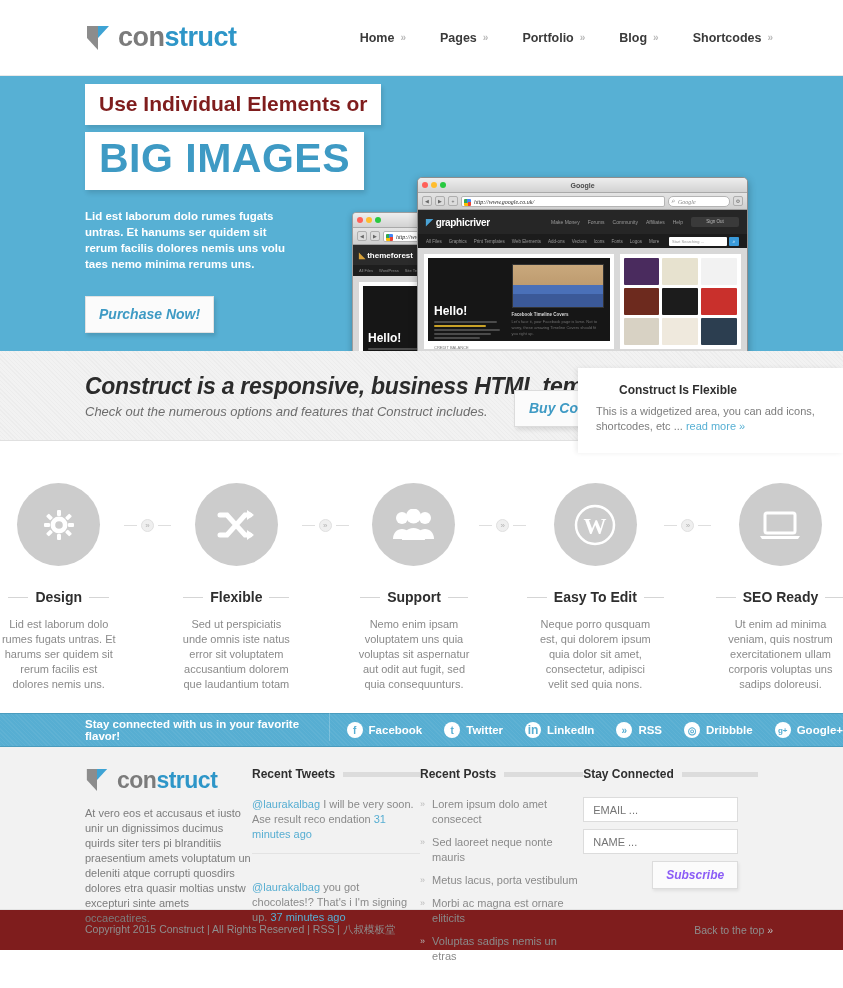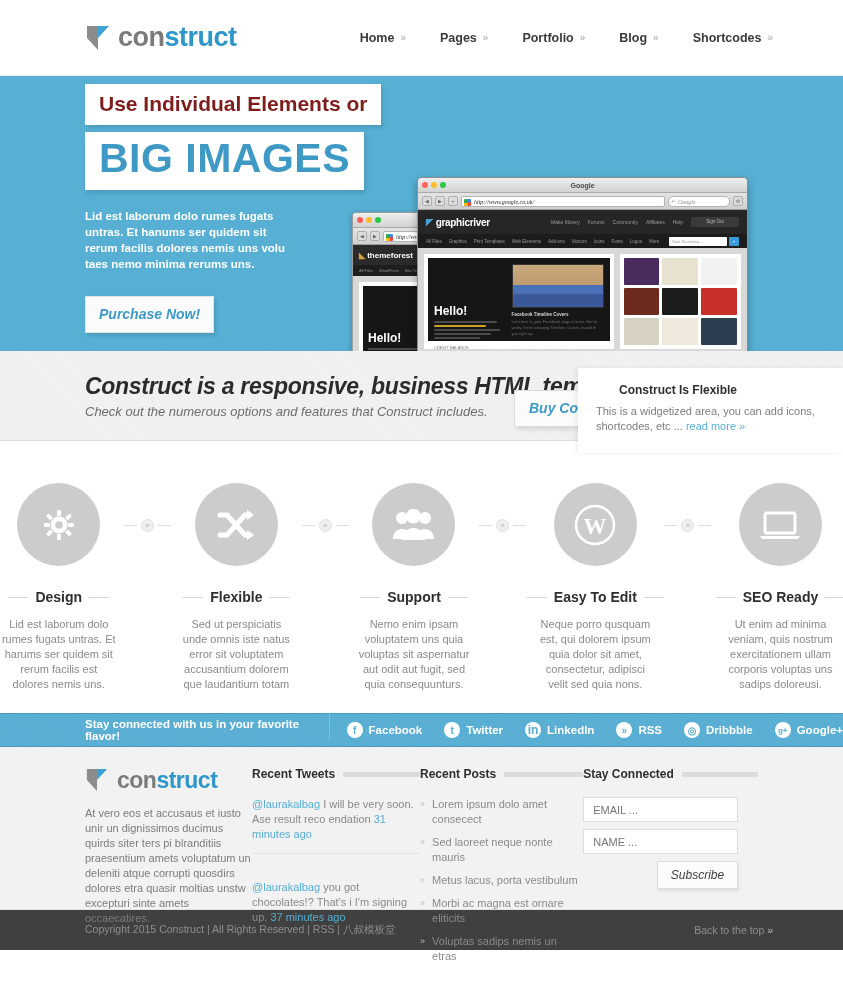--- a/index.html
+++ b/index.html
@@ -230,27 +230,27 @@
   .tweet a { color:#57aed2; text-decoration:none; cursor:pointer; }
   .post { display:flex; gap:7px; font-size:11px; color:#8a8a8a; line-height:15px; margin-bottom:8px; }
   .post .bul { color:#b9b9b9; font-size:9px; line-height:15px; }
   .finput {
     display:block; width: 155px; height: 25px; background:#fff; border:1px solid #dcdcdc;
     font-size: 11px; color:#9a9a9a; padding: 0 9px; margin-bottom: 7px;
     font-family:"Liberation Sans", sans-serif;
   }
   .fsub-wrap { width:155px; display:flex; justify-content:flex-end; }
   .fsub {
-    background:#fbfbfb; border:1px solid #dcdcdc; color:#404040; font-style:italic;
-    font-weight:normal; font-size:12px; padding:6px 13px; cursor:pointer;
+    background:#fbfbfb; border:1px solid #dcdcdc; color:#8b5cf6; font-style:italic;
+    font-weight:bold; font-size:12px; padding:6px 13px; cursor:pointer;
     box-shadow: 1px 2px 3px rgba(0,0,0,0.08);
   }
 
   
-  .copy { height: 40px; background:#404040; display:flex; align-items:center; }
+  .copy { height: 40px; background:#7f1d1d; display:flex; align-items:center; }
   .copy-l { margin-left:85px; font-size:10.5px; color:#8e8e8e; }
   .copy-r { margin-left:auto; margin-right:70px; font-size:10.5px; color:#8e8e8e; cursor:pointer; }
   .copy-r .car { color:#bdbdbd; }
 </style>
 </head>
 <body>
 
 <div class="page">
 
   <div class="header">

